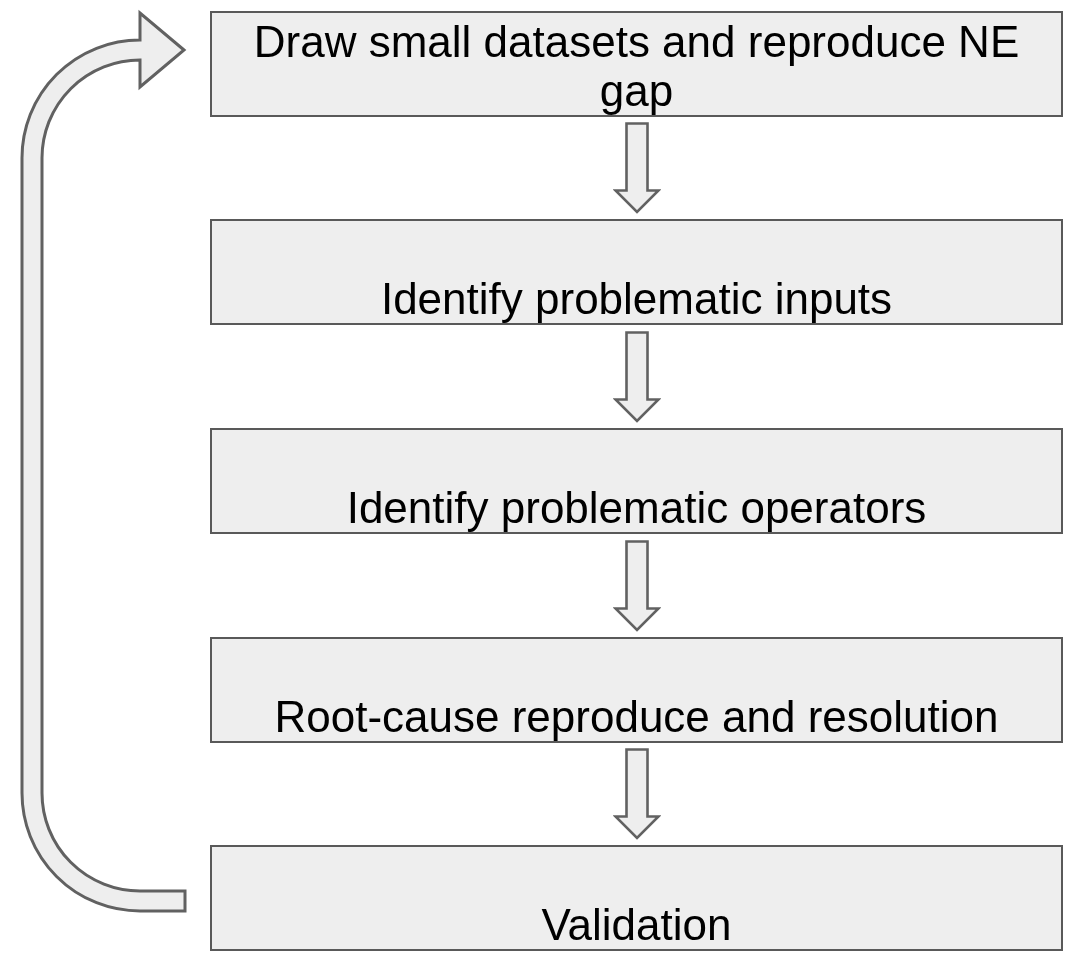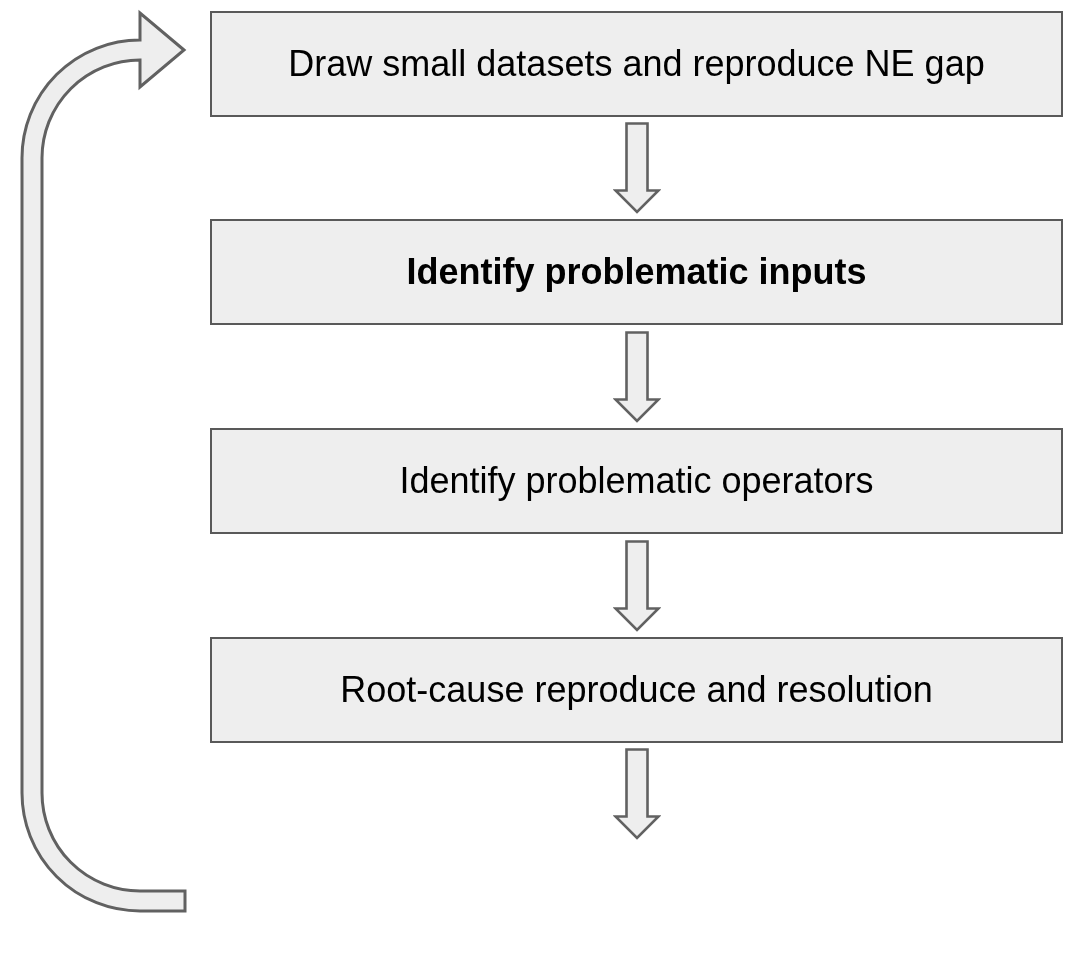--- a/index.html
+++ b/index.html
@@ -25,30 +25,30 @@
   }
   .flow-box {
     position: absolute;
     left: 210px;
     width: 853px;
     height: 106px;
     box-sizing: border-box;
     background: var(--box-fill);
     border: 2px solid var(--box-border);
     display: flex;
-    align-items: center;
+    align-items: flex-end;
     justify-content: center;
     text-align: center;
-    font-size: 36px;
+    font-size: 44px;
     line-height: 1.1;
     color: var(--text);
     letter-spacing: 0px;
   }
   .box-1 { top: 11px; }
-  .box-2 { top: 219px; font-weight: bold; }
+  .box-2 { top: 219px; }
   .box-3 { top: 428px; }
   .box-4 { top: 637px; }
   .box-5 { top: 845px; }
   .down-arrow {
     position: absolute;
     left: 613px;
     width: 48px;
     height: 92px;
   }
   .down-arrow-1 { top: 122px; }
@@ -105,14 +105,17 @@
   </svg>
 
   <div class="flow-box box-4">
     <span>Root-cause reproduce and resolution</span>
   </div>
 
   <svg class="down-arrow down-arrow-4" viewBox="0 0 48 92" aria-hidden="true">
     <path d="M 13.5,1.5 L 34.5,1.5 L 34.5,68.5 L 45.5,68.5 L 24,90 L 2.5,68.5 L 13.5,68.5 Z" style="fill:var(--arrow-fill,#eeeeee);stroke:var(--arrow-outline,#616161);stroke-width:2.6;"></path>
   </svg>
 
+  <div class="flow-box box-5">
+    <span>Validation</span>
+  </div>
 
 </div>
 
 </body></html>

